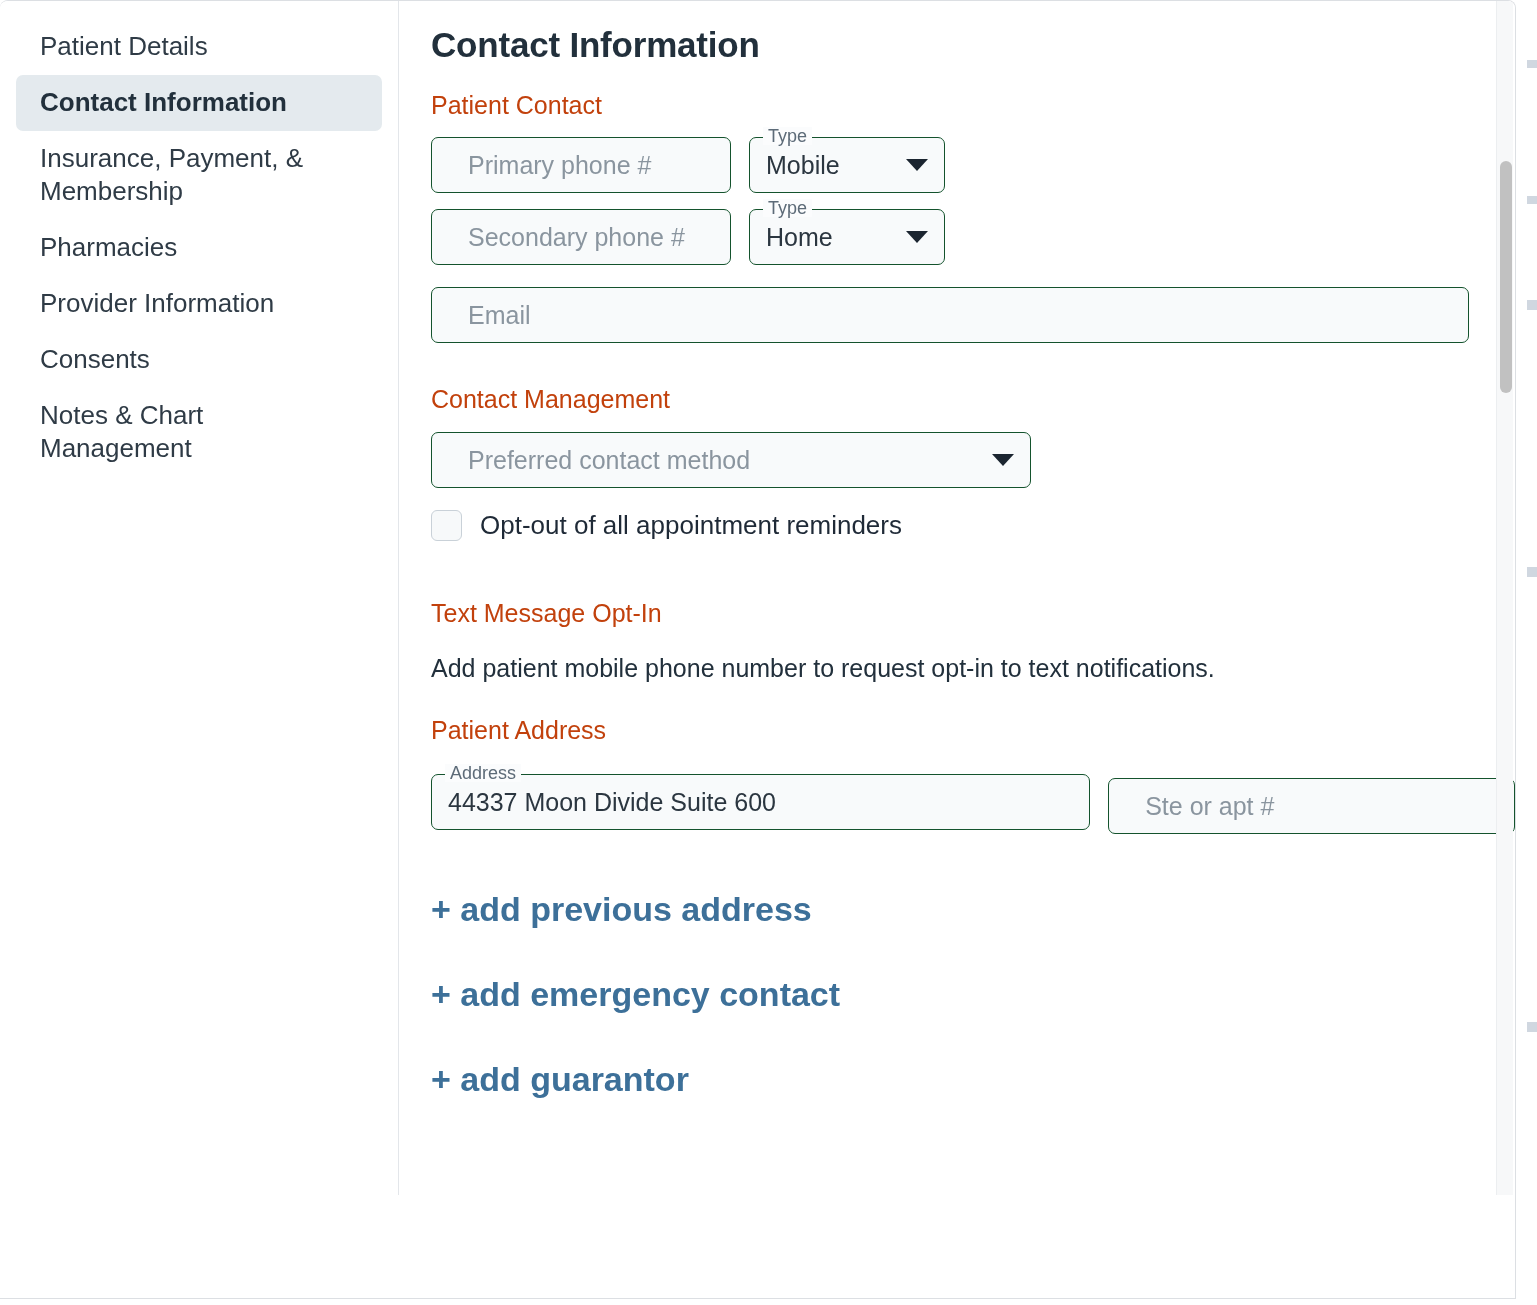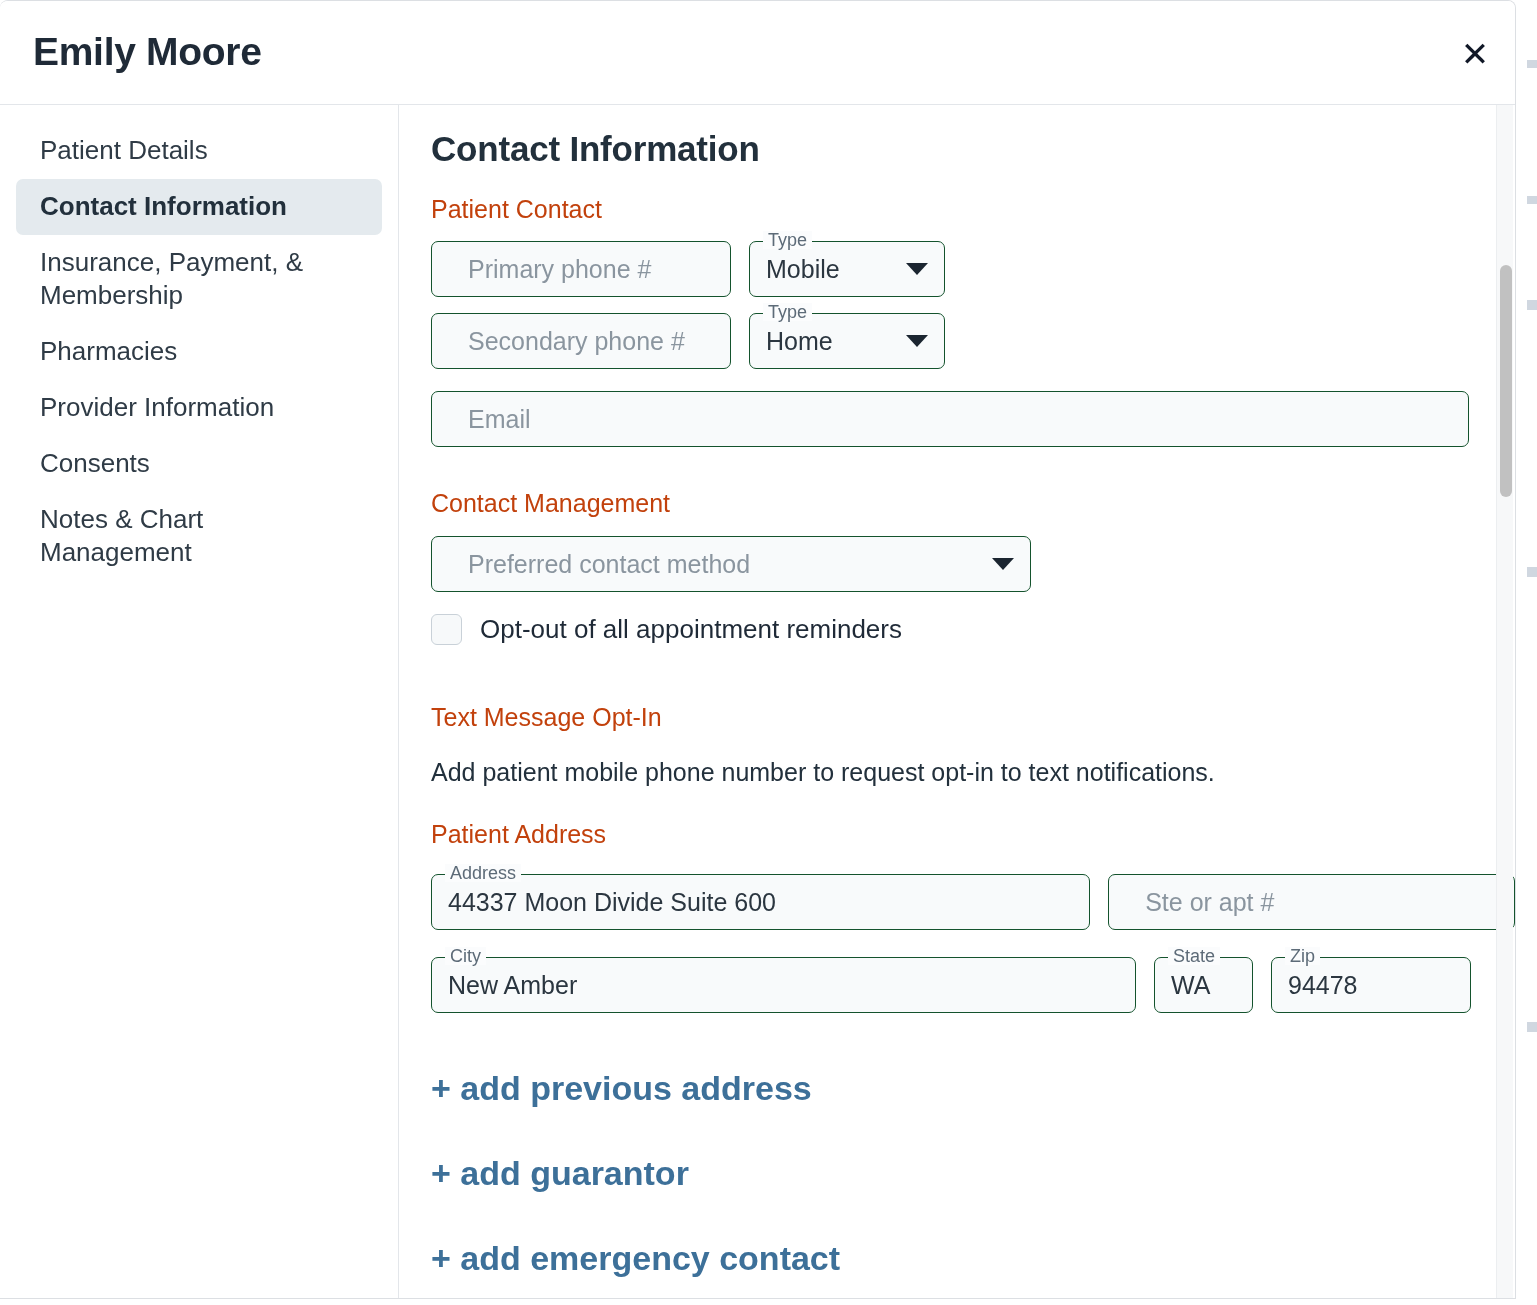--- a/index.html
+++ b/index.html
@@ -163,21 +163,21 @@
   }
 
   .row { display: flex; align-items: center; gap: 18px; }
 
   
   .w-phone  { width: 300px; }
   .w-type   { width: 196px; }
   .w-email  { width: 1038px; }
   .w-pref   { width: 600px; }
   .w-addr   { width: 663px; }
-  .w-ste    { width: 409px; }
+  .w-ste    { width: 409px; margin-top: 8px; }
   .w-city   { width: 705px; }
   .w-state  { width: 99px; }
   .w-zip    { width: 200px; }
 
   
   #optout-row {
     display: flex;
     align-items: center;
     gap: 18px;
     margin-top: 22px;
@@ -236,24 +236,20 @@
 <div id="backdrop">
   <div class="bg-fleck" style="top:60px;height:8px;"></div>
   <div class="bg-fleck" style="top:196px;height:8px;"></div>
   <div class="bg-fleck" style="top:300px;height:10px;"></div>
   <div class="bg-fleck" style="top:567px;height:10px;"></div>
   <div class="bg-fleck" style="top:1022px;height:10px;"></div>
 </div>
 
 <div id="dialog">
 
-  <div id="titlebar">
-    <div id="dialog-title">Emily Moore</div>
-    <button id="close-button">✕</button>
-  </div>
 
   <div id="body">
 
     <nav id="sidebar">
       <div class="nav-item">Patient Details</div>
       <div class="nav-item active">Contact Information</div>
       <div class="nav-item">Insurance, Payment, &amp; Membership</div>
       <div class="nav-item">Pharmacies</div>
       <div class="nav-item">Provider Information</div>
       <div class="nav-item">Consents</div>
@@ -312,38 +308,24 @@
       <div class="row" style="margin-top:25px;">
         <div class="field w-addr">
           <span class="float-label">Address</span>
           <span>44337 Moon Divide Suite 600</span>
         </div>
         <div class="field w-ste placeholder-only">
           <span class="ph">Ste or apt #</span>
         </div>
       </div>
 
-      <div class="row" style="margin-top:27px;">
-        <div class="field w-city">
-          <span class="float-label">City</span>
-          <span>New Amber</span>
-        </div>
-        <div class="field w-state">
-          <span class="float-label">State</span>
-          <span>WA</span>
-        </div>
-        <div class="field w-zip">
-          <span class="float-label">Zip</span>
-          <span>94478</span>
-        </div>
-      </div>
 
       <a class="add-link" style="margin-top:56px;">+ add previous address</a>
+      <a class="add-link" style="margin-top:46px;">+ add emergency contact</a>
       <a class="add-link" style="margin-top:46px;">+ add guarantor</a>
-      <a class="add-link" style="margin-top:46px;">+ add emergency contact</a>
 
       <div id="scroll-track">
         <div id="scroll-thumb"></div>
       </div>
 
     </main>
   </div>
 </div>
 
 </body></html>

